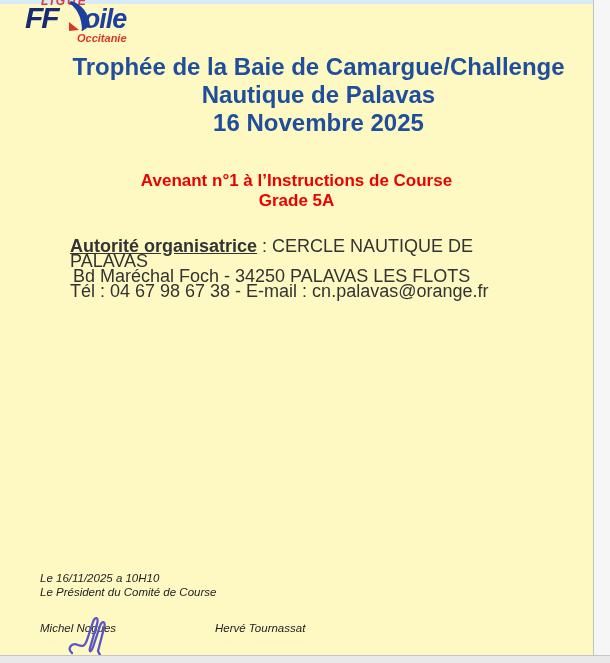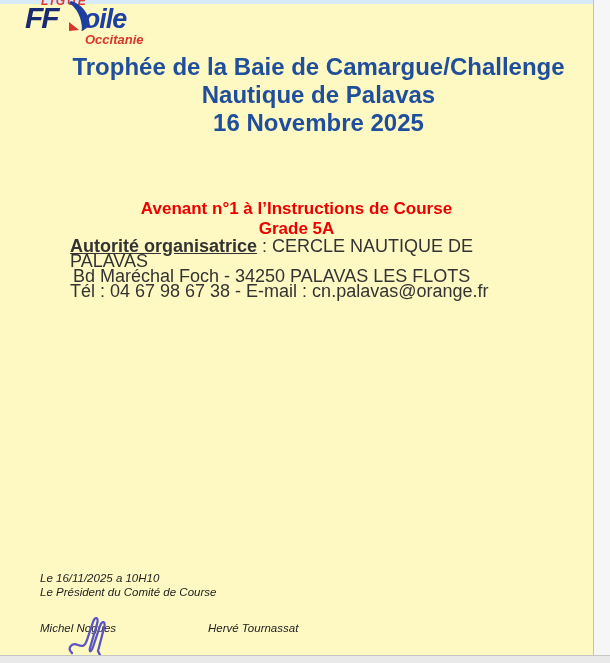--- a/index.html
+++ b/index.html
@@ -29,51 +29,51 @@
   .ffvoile{position:absolute;left:25px;top:-6px;width:132px;height:52px;}
   .ffvoile .ligue{
     position:absolute;left:16px;top:0;color:#e03a2f;font-weight:bold;
     font-style:italic;font-size:12px;letter-spacing:2px;
   }
   .ffvoile .wordmark{position:absolute;left:0;top:7px;white-space:nowrap;}
   .ffvoile .ff{font-style:italic;font-weight:bold;font-size:30px;color:#182a70;letter-spacing:-2px;}
   .ffvoile .oile{font-style:italic;font-weight:bold;font-size:27px;color:#1c3fa0;letter-spacing:-1px;}
   .ffvoile .sail{position:absolute;left:40px;top:6px;}
   .ffvoile .region{
-    position:absolute;left:60px;top:38px;color:#d9362b;
-    font-style:italic;font-weight:bold;font-size:13px;
+    position:absolute;left:52px;top:38px;color:#d9362b;
+    font-style:italic;font-weight:bold;font-size:11px;
   }
   .palavas{position:absolute;left:486px;top:0;width:82px;height:50px;}
 
   
   .title{
     position:absolute;left:0;top:53px;width:593px;text-align:center;
     color:#1f4e9c;font-weight:bold;font-size:24px;line-height:28px;padding-left:22px;
   }
   .notice{
     position:absolute;left:0;top:171px;width:593px;text-align:center;
-    color:#ec0000;font-weight:bold;font-size:17px;line-height:20px;margin-top:28px;
+    color:#ec0000;font-weight:bold;font-size:17px;line-height:20px;
   }
   .organizer{
     position:absolute;left:38px;top:239px;width:480px;
     color:#333333;font-size:18px;line-height:15px;margin-left:32px;
   }
   .organizer .org-label{font-weight:bold;text-decoration:underline;}
   .organizer .addr{padding-left:3px;}
   .bodytext{
     position:absolute;left:38px;top:352px;width:540px;
     color:#1f4e9c;font-weight:bold;font-size:15px;
   }
   .bodytext p{margin:0 0 22px 0;line-height:15px;}
   .footer{
     position:absolute;left:40px;top:572px;width:420px;
     color:#222222;font-size:11.5px;line-height:13.5px;font-style:italic;
   }
   .footer .names{position:relative;height:14px;margin-top:23px;}
-  .footer .name2{position:absolute;left:168px;top:0;}
+  .footer .name2{position:absolute;left:175px;top:0;}
   .signature{position:absolute;left:66px;top:615px;}
 </style>
 </head>
 <body>
 
 <div class="page">
   <div class="top-strip"></div>
 
   <div class="ffvoile">
     <span class="ligue">LIGUE</span>

